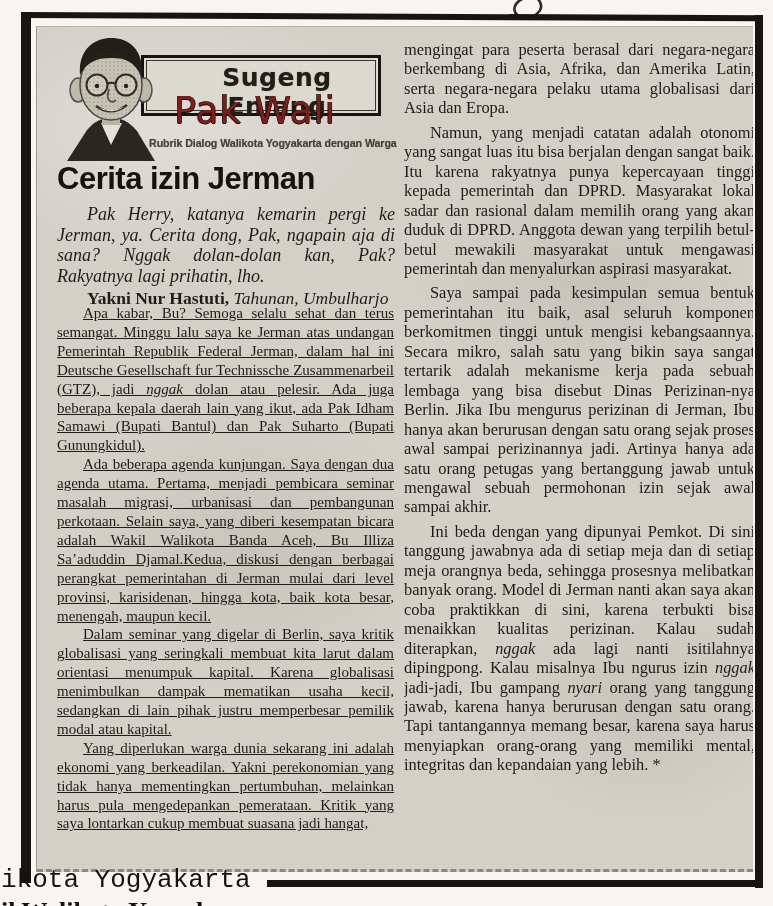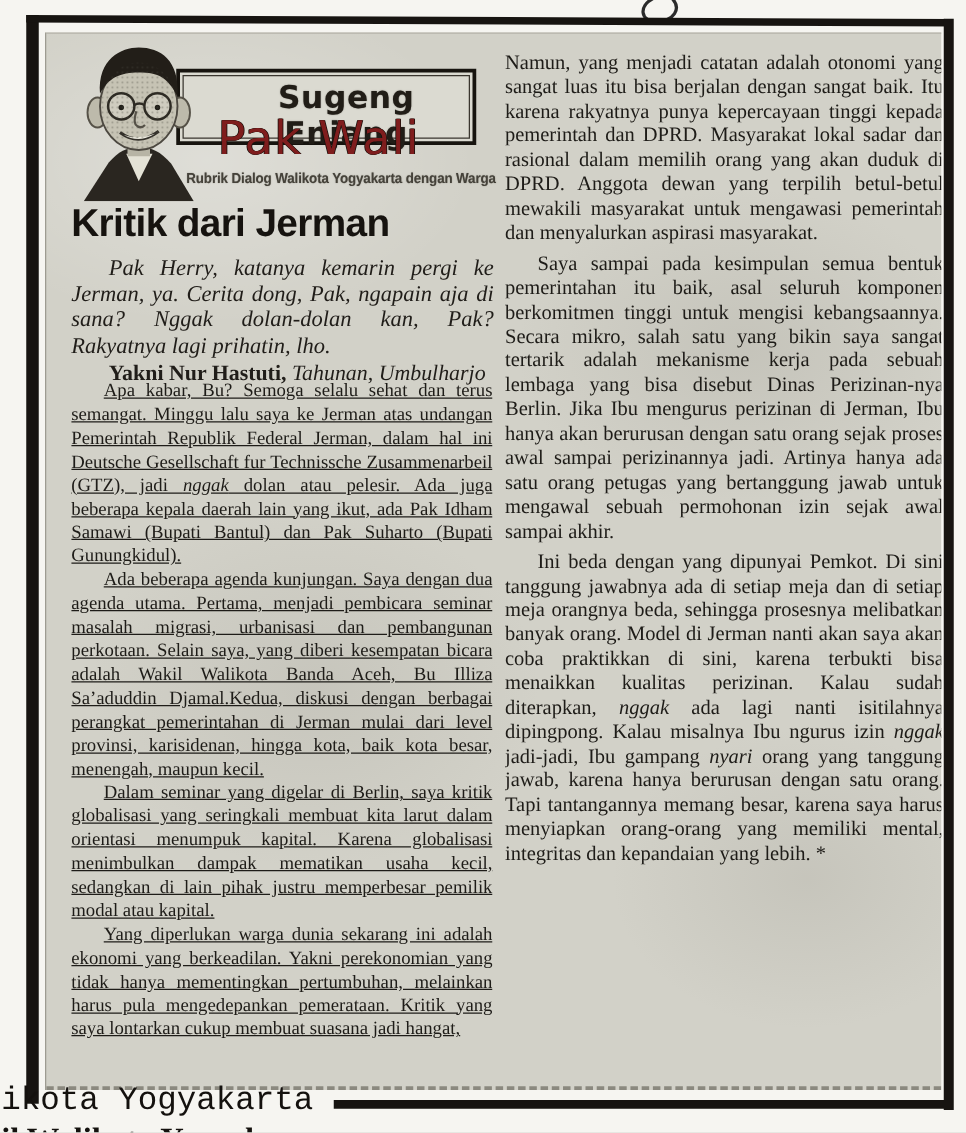--- a/index.html
+++ b/index.html
@@ -129,37 +129,38 @@
       <path d="M50,75 Q62,82 75,74 Q62,79 50,75 Z" fill="#eceade"></path>
       <ellipse cx="62" cy="52" rx="31" ry="35" fill="url(#ht)"></ellipse>
     </svg>
 
     <div class="logo-box">
       <div class="logo-line1">Sugeng Enjang</div>
       <div class="logo-line2">Pak Wali</div>
     </div>
     <div class="masthead-subtitle">Rubrik Dialog Walikota Yogyakarta dengan Warga</div>
 
-    <h1 class="article-title">Kritik dari Jerman</h1>
+    <h1 class="article-title">Cerita izin Jerman</h1>
 
     <div class="intro">
       <span class="q">Pak Herry, katanya kemarin pergi ke Jerman, ya. Cerita dong, Pak, ngapain aja di sana? Nggak dolan-dolan kan, Pak? Rakyatnya lagi prihatin, lho.</span>
       <div class="byline">
         <span class="nm">Yakni Nur Hastuti,</span>
         <span class="ad"> Tahunan, Umbulharjo</span>
       </div>
     </div>
 
     <div class="col col-left">
         <p class="bp">Apa kabar, Bu? Semoga selalu sehat dan terus semangat. Minggu lalu saya ke Jerman atas undangan Pemerintah Republik Federal Jerman, dalam hal ini Deutsche Gesellschaft fur Technissche Zusammenarbeil (GTZ), jadi <i>nggak</i> dolan atau pelesir. Ada juga beberapa kepala daerah lain yang ikut, ada Pak Idham Samawi (Bupati Bantul) dan Pak Suharto (Bupati Gunungkidul).</p>
         <p class="bp">Ada beberapa agenda kunjungan. Saya dengan dua agenda utama. Pertama, menjadi pembicara seminar masalah migrasi, urbanisasi dan pembangunan perkotaan. Selain saya, yang diberi kesempatan bicara adalah Wakil Walikota Banda Aceh, Bu Illiza Sa’aduddin Djamal.Kedua, diskusi dengan berbagai perangkat pemerintahan di Jerman mulai dari level provinsi, karisidenan, hingga kota, baik kota besar, menengah, maupun kecil.</p>
         <p class="bp">Dalam seminar yang digelar di Berlin, saya kritik globalisasi yang seringkali membuat kita larut dalam orientasi menumpuk kapital. Karena globalisasi menimbulkan dampak mematikan usaha kecil, sedangkan di lain pihak justru memperbesar pemilik modal atau kapital.</p>
         <p class="bp">Yang diperlukan warga dunia sekarang ini adalah ekonomi yang berkeadilan. Yakni perekonomian yang tidak hanya mementingkan pertumbuhan, melainkan harus pula mengedepankan pemerataan. Kritik yang saya lontarkan cukup membuat suasana jadi hangat,</p>
       </div>
     <div class="col col-right">
+        <p class="bp">mengingat para peserta berasal dari negara-negara berkembang di Asia, Afrika, dan Amerika Latin, serta negara-negara pelaku utama globalisasi dari Asia dan Eropa.</p>
         <p class="bp">Namun, yang menjadi catatan adalah otonomi yang sangat luas itu bisa berjalan dengan sangat baik. Itu karena rakyatnya punya kepercayaan tinggi kepada pemerintah dan DPRD. Masyarakat lokal sadar dan rasional dalam memilih orang yang akan duduk di DPRD. Anggota dewan yang terpilih betul-betul mewakili masyarakat untuk mengawasi pemerintah dan menyalurkan aspirasi masyarakat.</p>
         <p class="bp">Saya sampai pada kesimpulan semua bentuk pemerintahan itu baik, asal seluruh komponen berkomitmen tinggi untuk mengisi kebangsaannya. Secara mikro, salah satu yang bikin saya sangat tertarik adalah mekanisme kerja pada sebuah lembaga yang bisa disebut Dinas Perizinan-nya Berlin. Jika Ibu mengurus perizinan di Jerman, Ibu hanya akan berurusan dengan satu orang sejak proses awal sampai perizinannya jadi. Artinya hanya ada satu orang petugas yang bertanggung jawab untuk mengawal sebuah permohonan izin sejak awal sampai akhir.</p>
         <p class="bp">Ini beda dengan yang dipunyai Pemkot. Di sini tanggung jawabnya ada di setiap meja dan di setiap meja orangnya beda, sehingga prosesnya melibatkan banyak orang. Model di Jerman nanti akan saya akan coba praktikkan di sini, karena terbukti bisa menaikkan kualitas perizinan. Kalau sudah diterapkan, <i>nggak</i> ada lagi nanti isitilahnya dipingpong. Kalau misalnya Ibu ngurus izin <i>nggak</i> jadi-jadi, Ibu gampang <i>nyari</i> orang yang tanggung jawab, karena hanya berurusan dengan satu orang. Tapi tantangannya memang besar, karena saya harus menyiapkan orang-orang yang memiliki mental, integritas dan kepandaian yang lebih.  *</p>
       </div>
   </div>
 
   <div class="caption-1">ikota Yogyakarta</div>
   <div class="caption-2">il Walikota Yogyak</div>
 </div>
 

